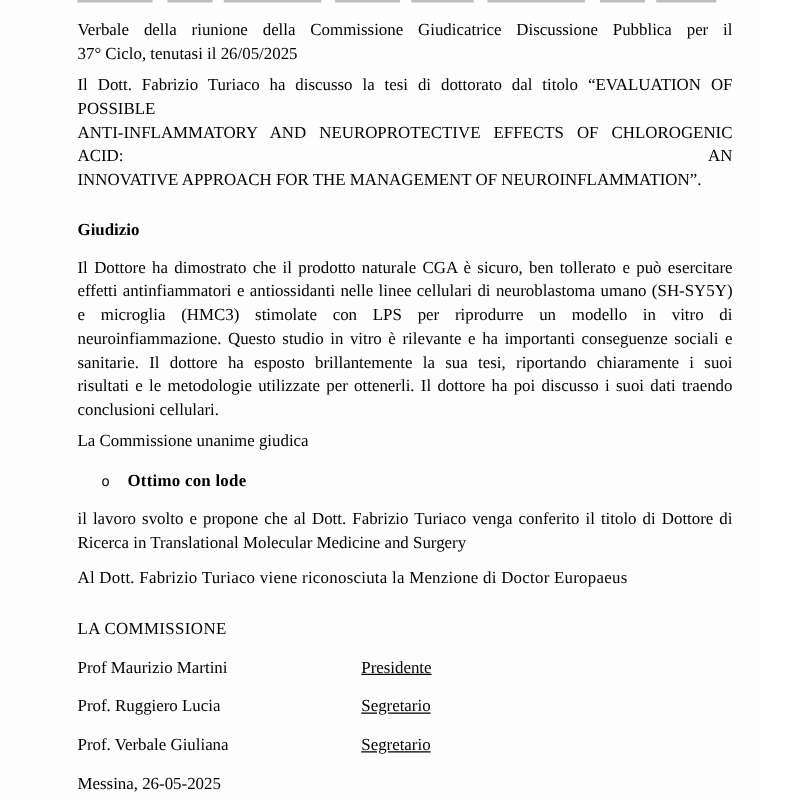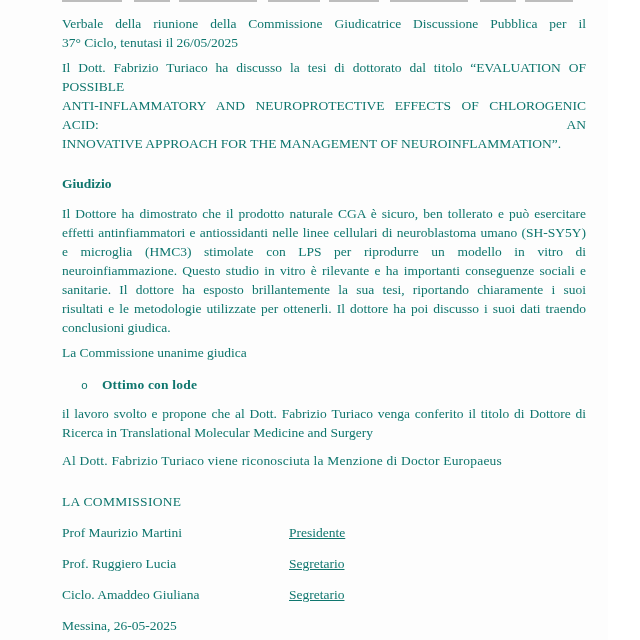--- a/index.html
+++ b/index.html
@@ -6,21 +6,21 @@
   body {
     width: 640px; height: 640px;
     background: #ffffff;
     font-family: "Liberation Serif", serif;
   }
   .page {
     position: relative;
     width: 608px; height: 640px;
     background: #fdfdfd;
     overflow: hidden;
-    color: #0f766e;
+    color: #000000;
   }
   .content {
     position: absolute;
     left: 62px; top: 0;
     width: 524px;
   }
   .ln {
     font-size: 13.5px;
     line-height: 19px;
     text-align: justify;
@@ -83,21 +83,21 @@
 
     <div class="h-giudizio">Giudizio</div>
 
     <div class="para gpara">
       <div class="ln j">Il Dottore ha dimostrato che il prodotto naturale CGA è sicuro, ben tollerato e può esercitare</div>
       <div class="ln j">effetti antinfiammatori e antiossidanti nelle linee cellulari di neuroblastoma umano (SH-SY5Y)</div>
       <div class="ln j">e microglia (HMC3) stimolate con LPS per riprodurre un modello in vitro di</div>
       <div class="ln j">neuroinfiammazione. Questo studio in vitro è rilevante e ha importanti conseguenze sociali e</div>
       <div class="ln j">sanitarie. Il dottore ha esposto brillantemente la sua tesi, riportando chiaramente i suoi</div>
       <div class="ln j">risultati e le metodologie utilizzate per ottenerli. Il dottore ha poi discusso i suoi dati traendo</div>
-      <div class="ln">conclusioni giudica.</div>
+      <div class="ln">conclusioni cellulari.</div>
     </div>
 
     <div class="comm-intro">La Commissione unanime giudica</div>
 
     <div class="verdict-row">
       <span class="bullet-glyph">o</span>
       <span class="verdict-label">Ottimo con lode</span>
     </div>
 
     <div class="para proposal">
@@ -112,21 +112,21 @@
     <div class="members">
       <div class="member-row">
         <span class="member-name">Prof  Maurizio Martini</span>
         <span class="member-role">Presidente</span>
       </div>
       <div class="member-row">
         <span class="member-name">Prof. Ruggiero Lucia</span>
         <span class="member-role">Segretario</span>
       </div>
       <div class="member-row">
-        <span class="member-name">Ciclo. Amaddeo Giuliana</span>
+        <span class="member-name">Prof. Verbale Giuliana</span>
         <span class="member-role">Segretario</span>
       </div>
     </div>
 
     <div class="place-date">Messina, 26-05-2025</div>
 
   </div>
 </div>
 
 </body></html>

